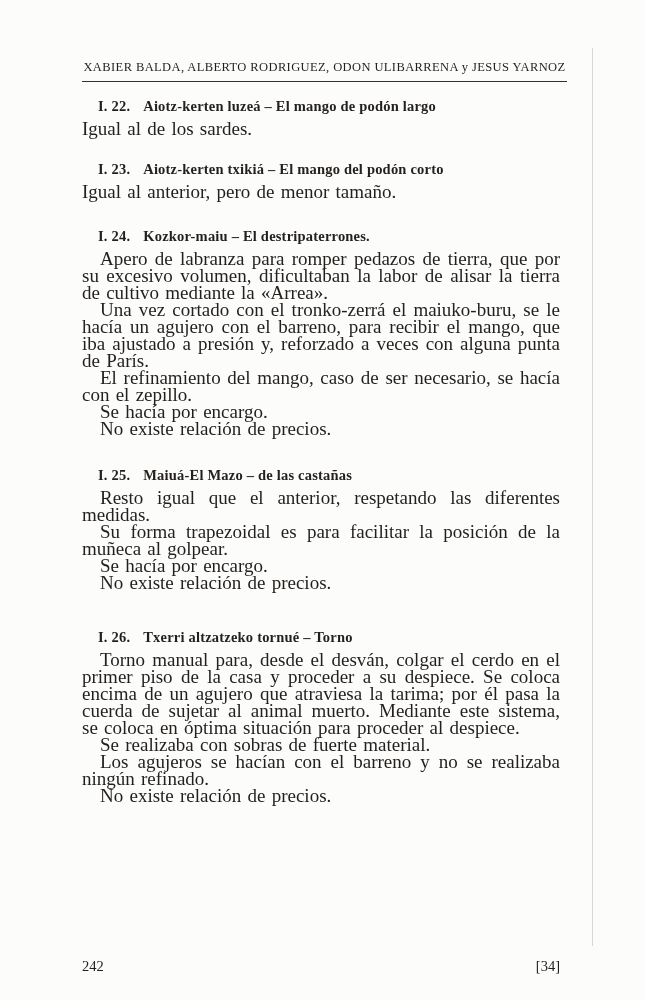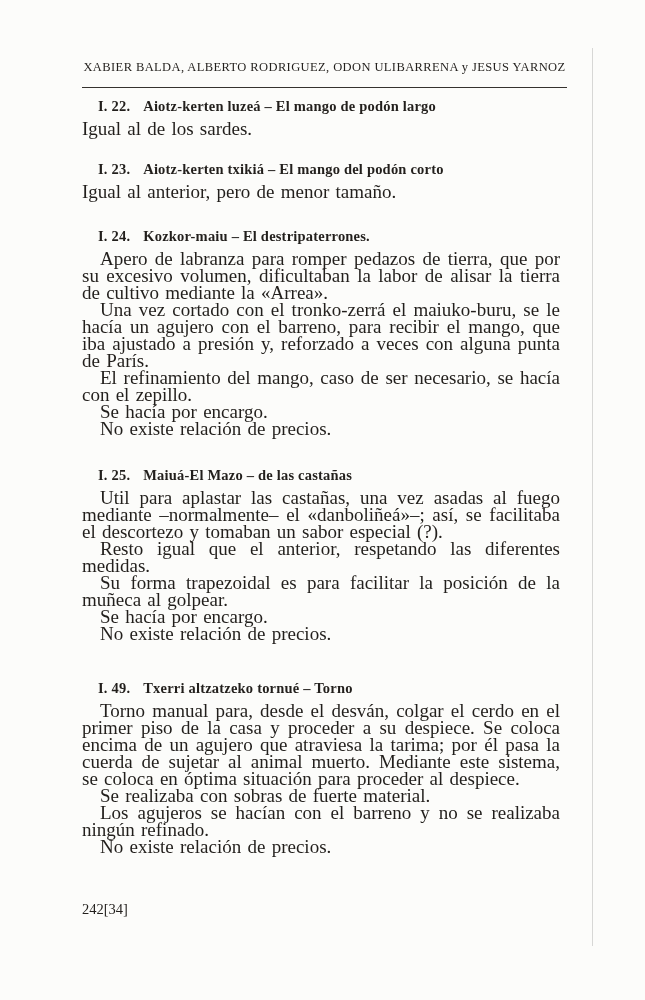--- a/index.html
+++ b/index.html
@@ -23,21 +23,21 @@
   .running-header {
     position: absolute;
     top: 60px;
     left: 82px;
     width: 485px;
     text-align: center;
     font-size: 12.5px;
     letter-spacing: 0.4px;
     white-space: nowrap;
     border-bottom: 1.5px solid #35322e;
-    padding-bottom: 12px;
+    padding-bottom: 6px;
     line-height: 15px;
   }
   .content {
     position: absolute;
     top: 98px;
     left: 82px;
     width: 478px;
   }
   .sec h2 {
     font-size: 14.5px;
@@ -56,24 +56,25 @@
     text-indent: 18px;
     word-spacing: 1.5px;
   }
   .sec p.no-indent { text-indent: 0; }
   .sec-2 { margin-top: 24px; }
   .sec-3 { margin-top: 28px; }
   .sec-4 { margin-top: 30px; }
   .sec-5 { margin-top: 38px; }
   .folio {
     position: absolute;
-    top: 901px;
+    top: 958px;
     left: 82px;
     width: 478px;
     display: flex;
+    justify-content: space-between;
     font-size: 14.5px;
     line-height: 17px;
   }
 </style>
 </head>
 <body>
 
 <div class="page">
 
   <div class="running-header">XABIER BALDA, ALBERTO RODRIGUEZ, ODON ULIBARRENA y JESUS YARNOZ</div>
@@ -94,29 +95,28 @@
       <h2><span>I. 24.</span><span class="sec-title">Kozkor-maiu – El destripaterrones.</span></h2>
       <p>Apero de labranza para romper pedazos de tierra, que por su excesivo volumen, dificultaban la labor de alisar la tierra de cultivo mediante la «Arrea».</p>
       <p>Una vez cortado con el tronko-zerrá el maiuko-buru, se le hacía un agujero con el barreno, para recibir el mango, que iba ajustado a presión y, reforzado a veces con alguna punta de París.</p>
       <p>El refinamiento del mango, caso de ser necesario, se hacía con el zepillo.</p>
       <p>Se hacía por encargo.</p>
       <p>No existe relación de precios.</p>
     </section>
 
     <section class="sec sec-4">
       <h2><span>I. 25.</span><span class="sec-title">Maiuá-El Mazo – de las castañas</span></h2>
-      <p>Util para aplastar las castañas, una vez asadas al fuego mediante –normalmente– el «danboliñeá»–; así, se facilitaba el descortezo y tomaban un sabor especial (?).</p>
       <p>Resto igual que el anterior, respetando las diferentes medidas.</p>
       <p>Su forma trapezoidal es para facilitar la posición de la muñeca al golpear.</p>
       <p>Se hacía por encargo.</p>
       <p>No existe relación de precios.</p>
     </section>
 
     <section class="sec sec-5">
-      <h2><span>I. 49.</span><span class="sec-title">Txerri altzatzeko tornué – Torno</span></h2>
+      <h2><span>I. 26.</span><span class="sec-title">Txerri altzatzeko tornué – Torno</span></h2>
       <p>Torno manual para, desde el desván, colgar el cerdo en el primer piso de la casa y proceder a su despiece. Se coloca encima de un agujero que atraviesa la tarima; por él pasa la cuerda de sujetar al animal muerto. Mediante este sistema, se coloca en óptima situación para proceder al despiece.</p>
       <p>Se realizaba con sobras de fuerte material.</p>
       <p>Los agujeros se hacían con el barreno y no se realizaba ningún refinado.</p>
       <p>No existe relación de precios.</p>
     </section>
 
   </div>
 
   <div class="folio">
     <span>242</span>

